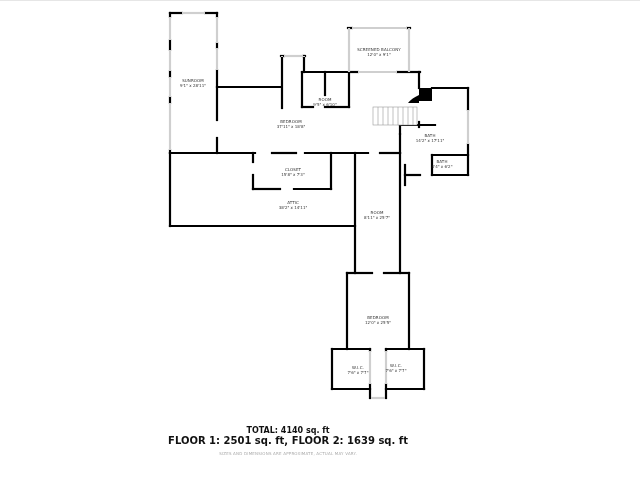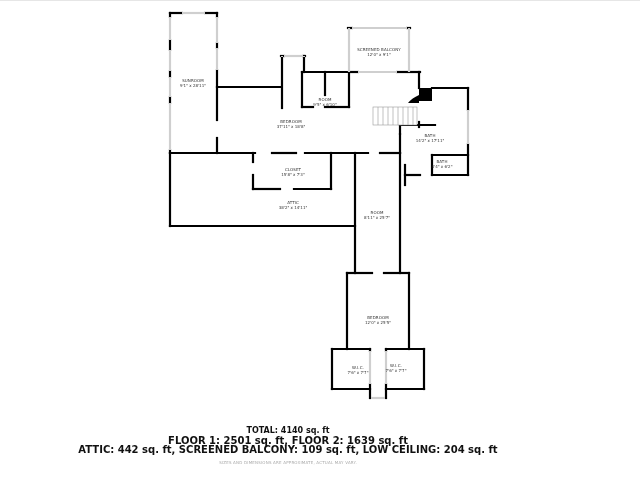--- a/index.html
+++ b/index.html
@@ -183,15 +183,14 @@
   <span class="d">7'6" x 7'7"</span>
 </div>
 <div class="rl" style="left:396px;top:368px;">
   <span class="n">W.I.C.</span>
   <span class="d">7'6" x 7'7"</span>
 </div>
 
 <div class="summary">
   <div class="total">TOTAL: 4140 sq. ft</div>
   <div class="line">FLOOR 1: 2501 sq. ft, FLOOR 2: 1639 sq. ft</div>
-  <div class="line">ATTIC: 442 sq. ft, SCREENED BALCONY: 109 sq. ft, LOW CEILING: 204 sq. ft</div>
   <div class="note">SIZES AND DIMENSIONS ARE APPROXIMATE, ACTUAL MAY VARY.</div>
 </div>
 
 </body></html>

